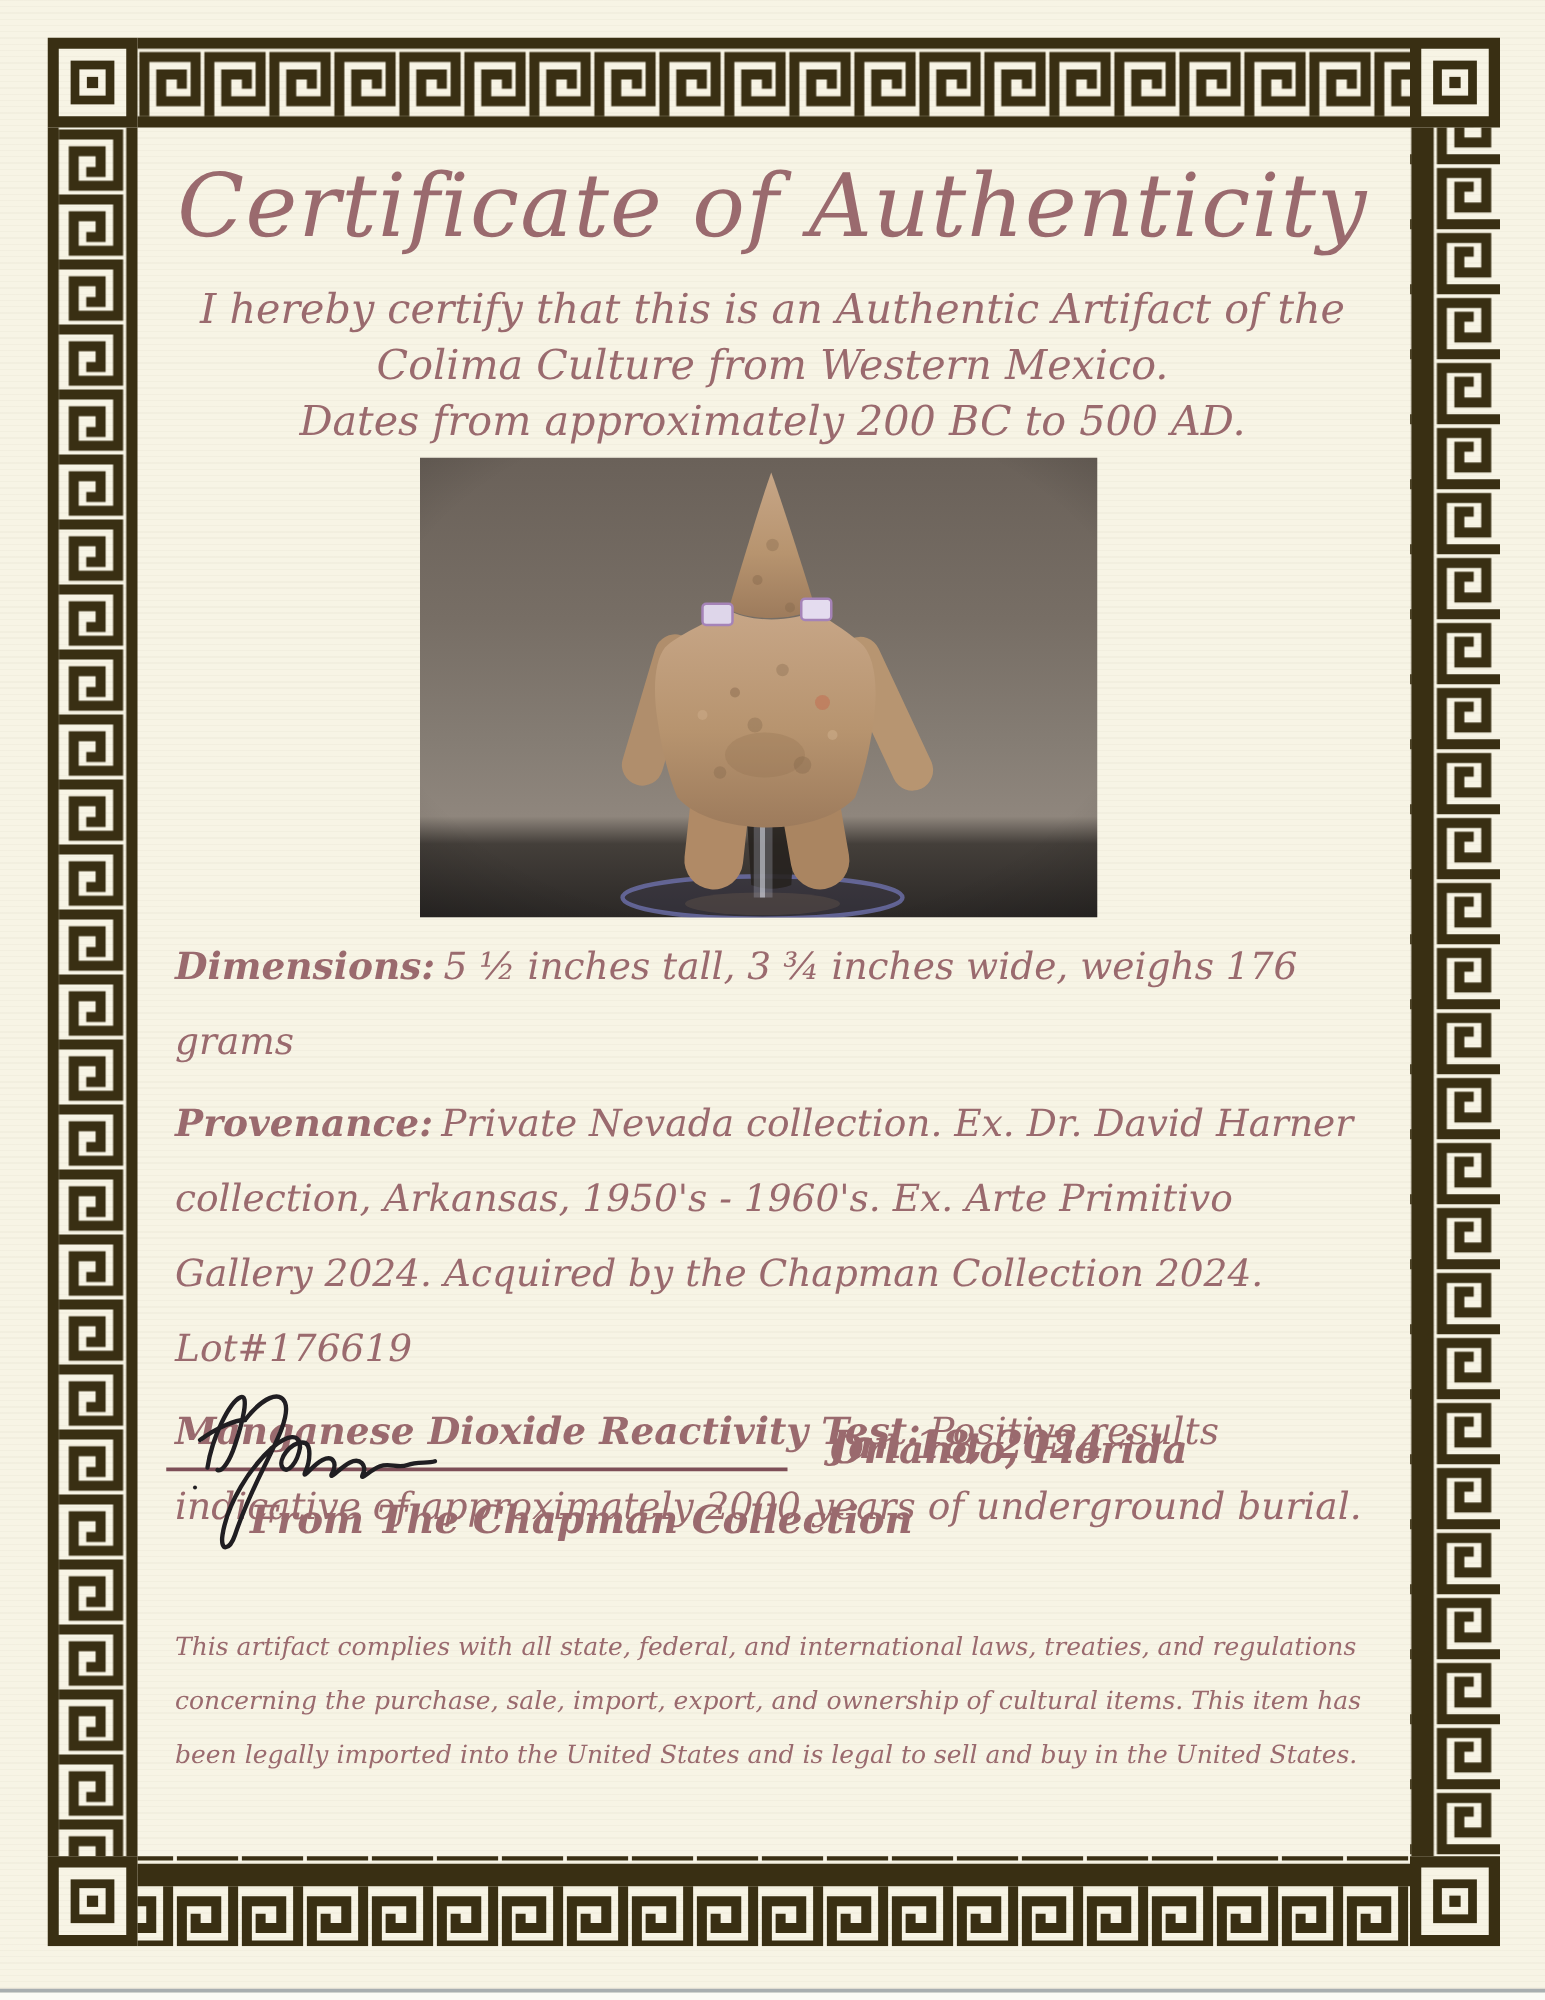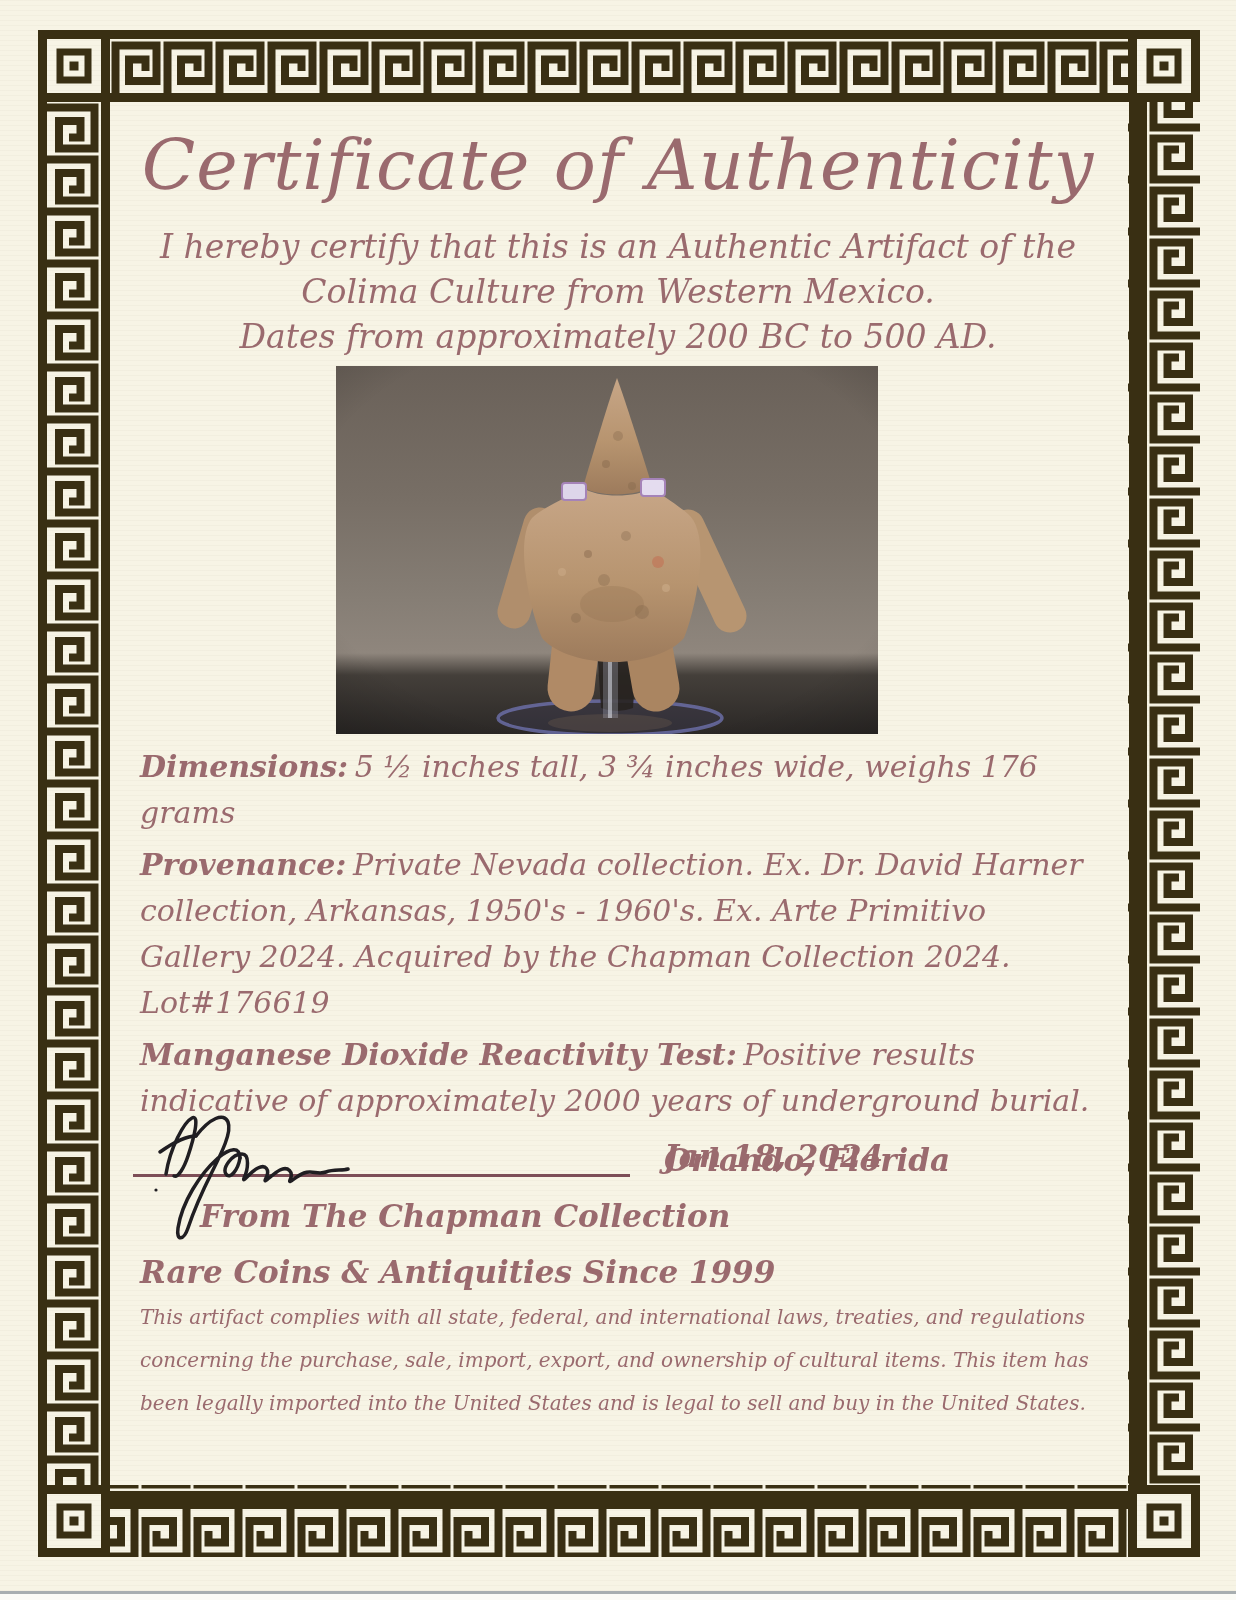--- a/index.html
+++ b/index.html
@@ -18,21 +18,21 @@
     position:absolute;left:110px;right:110px;top:124px;margin:0;
     text-align:center;font-size:70px;font-weight:400;letter-spacing:1px;
     color:#9a6a6e;font-style:italic;
   }
   .intro{
     position:absolute;left:110px;right:110px;top:224px;
     text-align:center;font-size:33px;line-height:45px;font-weight:400;
   }
   .photo{position:absolute;left:336px;top:366px;width:542px;height:368px;}
   .photo svg{display:block;}
-  .fields{position:absolute;left:140px;top:744px;width:958px;font-size:30px;line-height:46px;}
+  .fields{position:absolute;left:140px;top:744px;width:958px;font-size:30px;line-height:60px;}
   .fields p{margin:0 0 6px 0;}
   .fields b{font-weight:bold;margin-right:0.22em;}
   .sig-line{position:absolute;left:133px;top:1174px;width:497px;height:0;border-bottom:3px solid #7d4e57;}
   .sig-svg{position:absolute;left:130px;top:1078px;}
   .sig-date{position:absolute;left:664px;top:1138px;font-size:31px;font-weight:bold;}
   .sig-from{position:absolute;left:200px;top:1198px;font-size:31px;font-weight:bold;}
   .sig-loc{position:absolute;left:664px;top:1142px;font-size:31px;font-weight:bold;font-style:italic;}
   .tagline{position:absolute;left:140px;top:1254px;font-size:31px;font-weight:bold;}
   .legal{position:absolute;left:140px;top:1296px;width:958px;margin:0;font-size:20px;line-height:43px;font-weight:500;}
   .scan-edge-white{position:absolute;left:0;right:0;bottom:0;height:6px;background:#fbfbf6;}
@@ -162,20 +162,19 @@
       <path d="M36,96 C40,70 54,44 62,40 C70,36 64,60 58,78 C54,90 48,100 44,98"></path>
       <path d="M30,74 C44,64 58,58 66,58"></path>
       <path d="M66,58 C80,40 94,34 98,44 C102,54 92,74 82,94 C74,110 64,132 58,150 C54,162 46,164 48,150 C52,124 70,96 88,80 C100,70 110,68 110,80"></path>
       <path d="M110,80 C108,92 100,102 96,96 C92,90 102,76 112,76 C120,76 118,92 114,100 C112,106 120,94 128,90 C136,86 140,92 136,100 C132,108 142,96 150,92 C158,88 164,94 160,102 C158,107 166,98 174,95 C182,92 188,97 196,94 C204,91 212,93 218,91"></path>
       <circle cx="26" cy="112" r="1.6" fill="#201e22" stroke="none"></circle>
     </g>
   </svg>
   <div class="sig-date">Jan 18, 2024</div>
   <div class="sig-from">From The Chapman Collection</div>
   <div class="sig-loc">Orlando, Florida</div>
-  <div class="tagline">Rare Coins &amp; Antiquities Since 1999</div>
 
   <p class="legal">This artifact complies with all state, federal, and international laws, treaties, and regulations concerning the purchase, sale, import, export, and ownership of cultural items. This item has been legally imported into the United States and is legal to sell and buy in the United States.</p>
 
   <div class="scan-edge-white"></div>
   <div class="scan-edge-line"></div>
 
 </div>
 
 </body></html>

